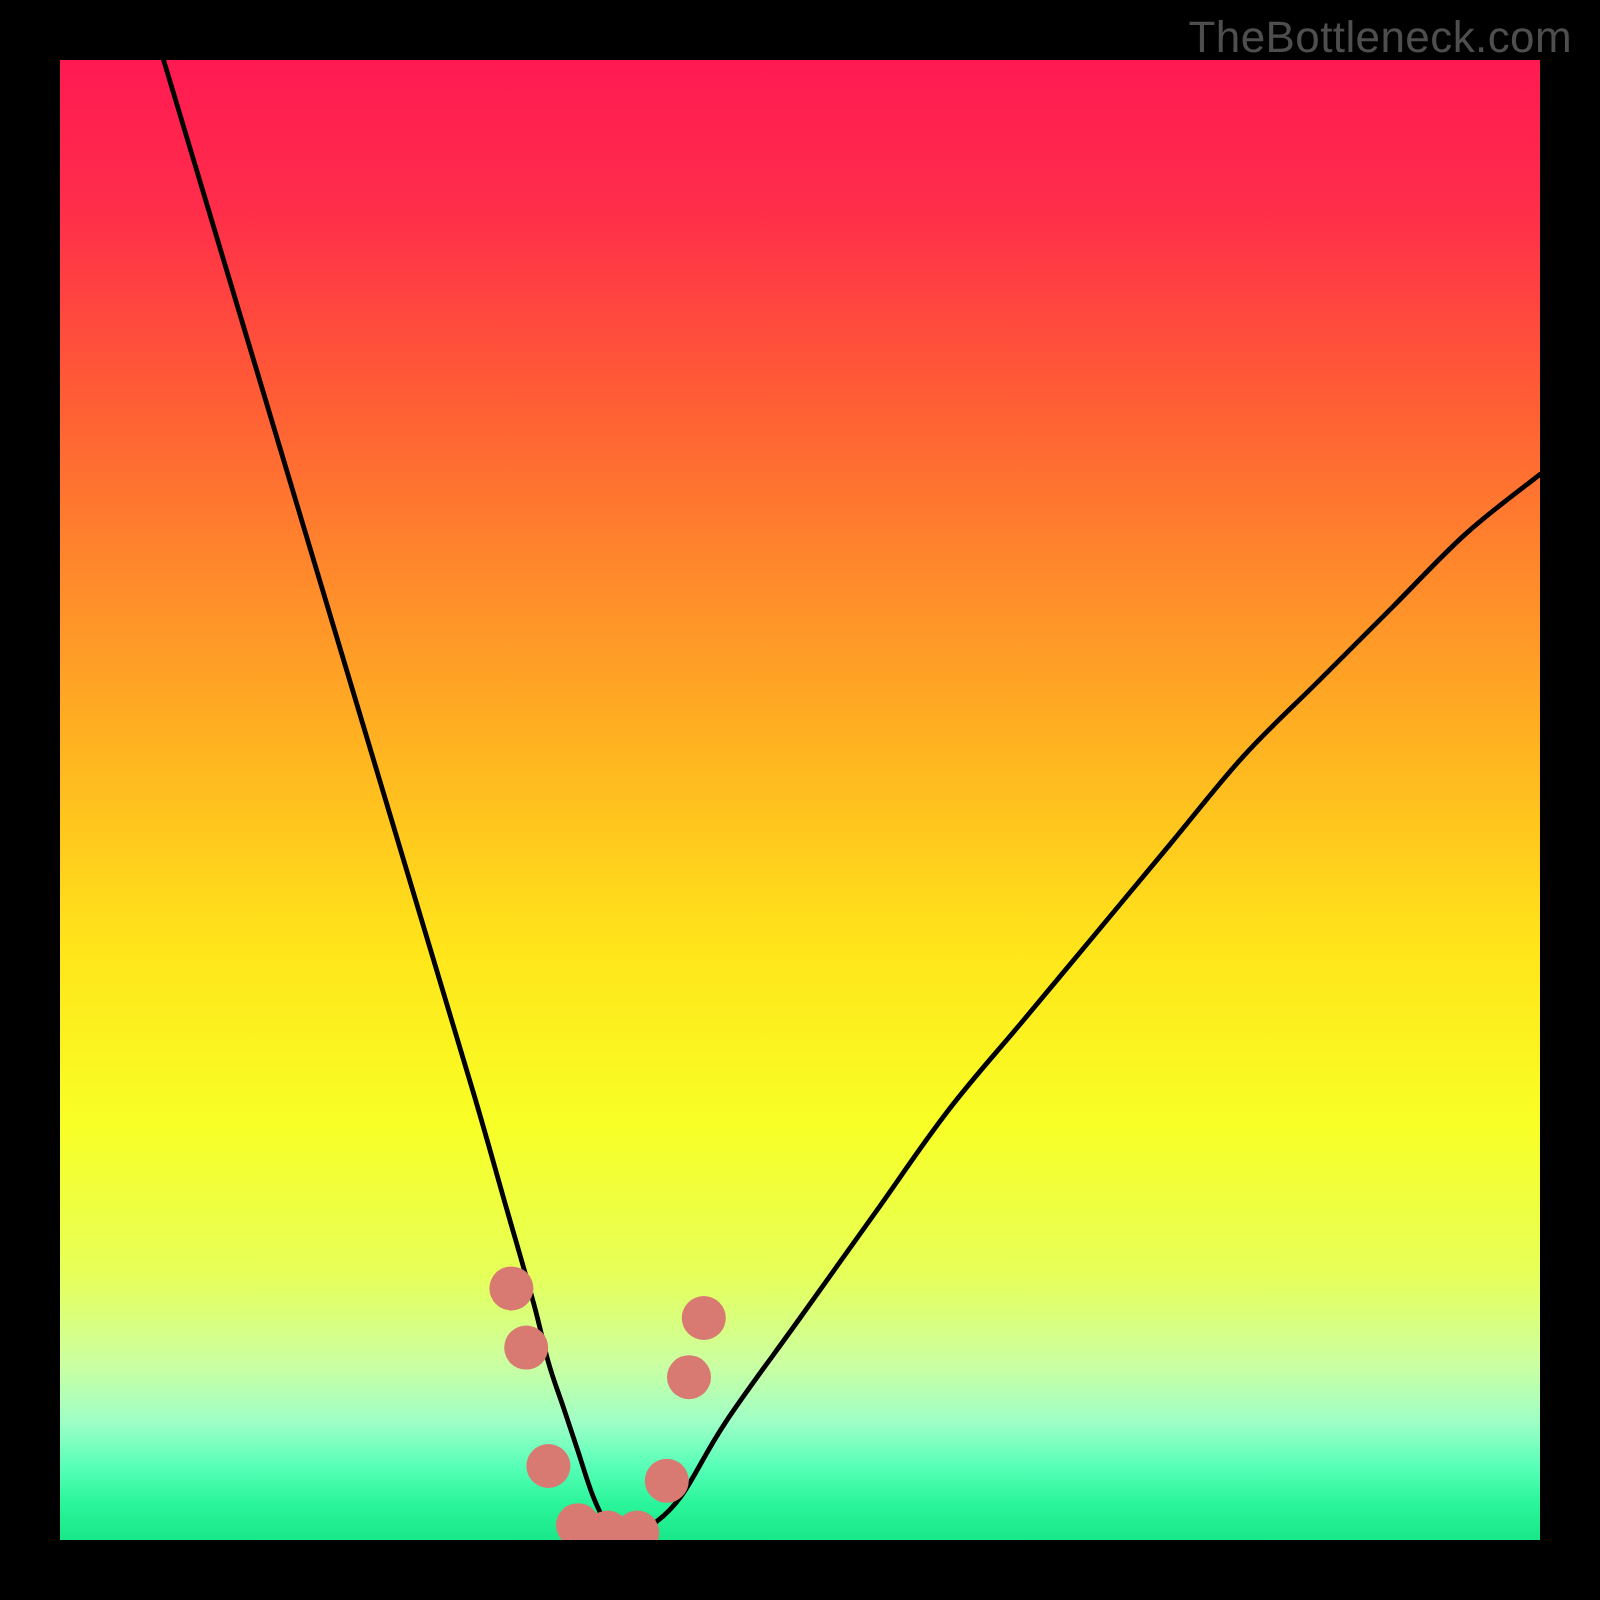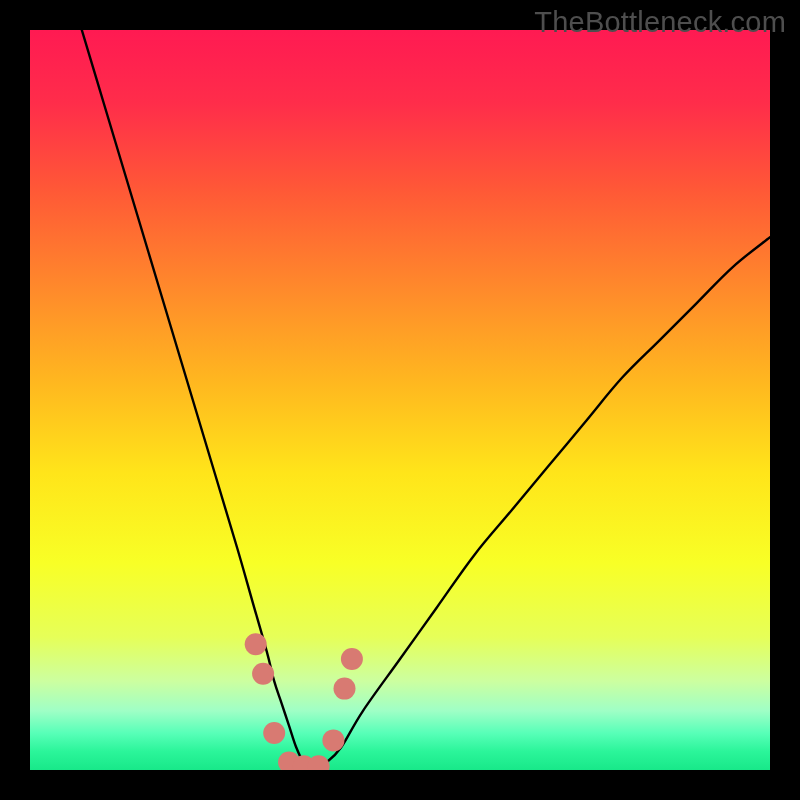--- a/index.html
+++ b/index.html
@@ -27,21 +27,21 @@
   }
   .gradient {
     position: absolute;
     left: 0; top: 0; right: 0; bottom: 0;
   }
   .watermark {
     position: absolute;
     top: 6px;
     right: 14px;
     color: #4e4e4e;
-    font-size: 29px;
+    font-size: 22px;
     font-weight: 500;
     letter-spacing: 0.2px;
   }
   svg.curve {
     position: absolute;
     left: 0; top: 0;
     width: 740px;
     height: 740px;
     overflow: visible;
   }

